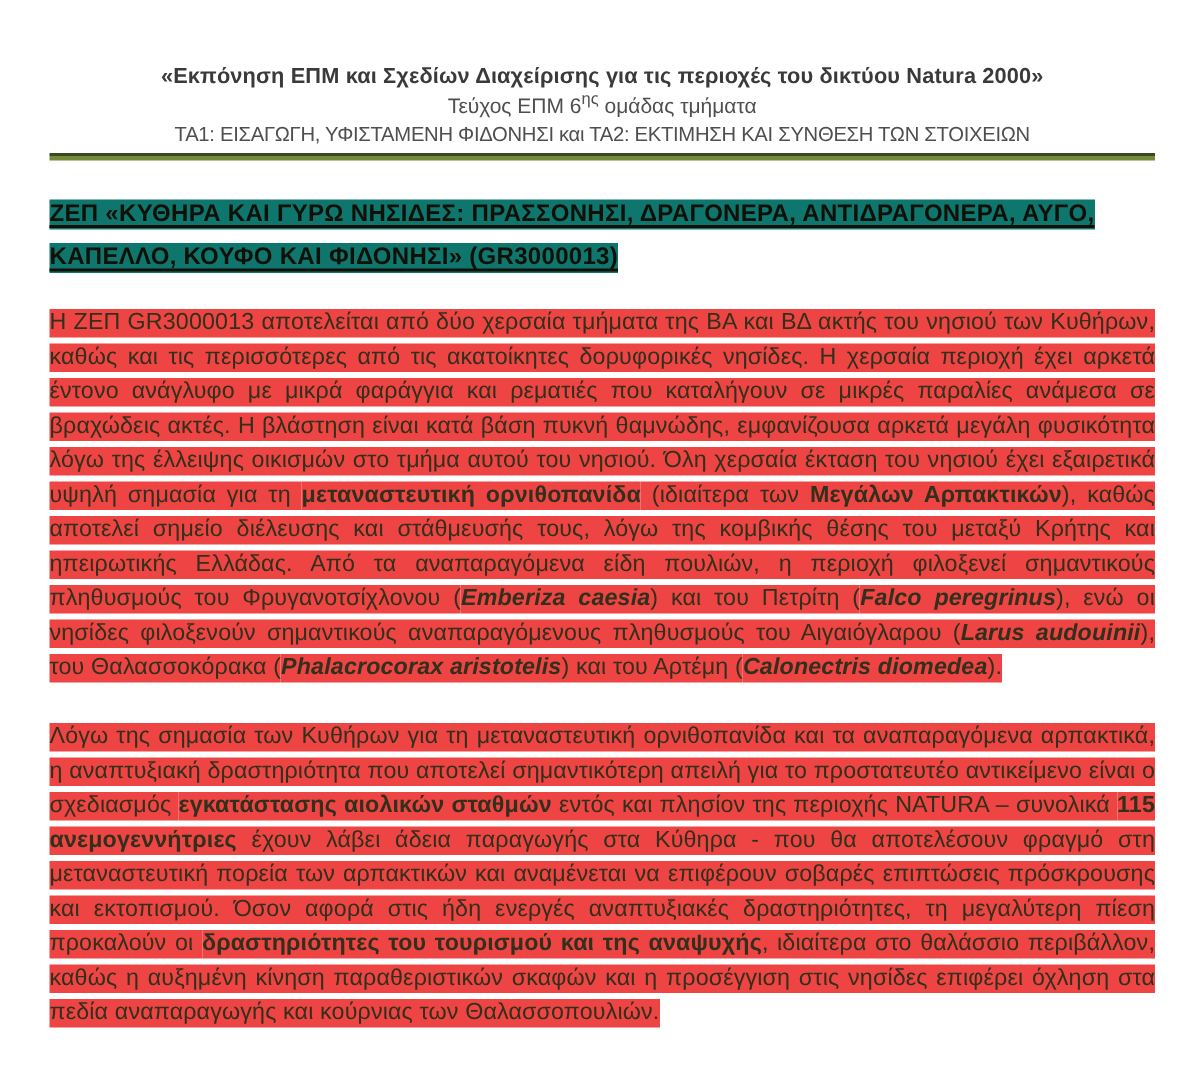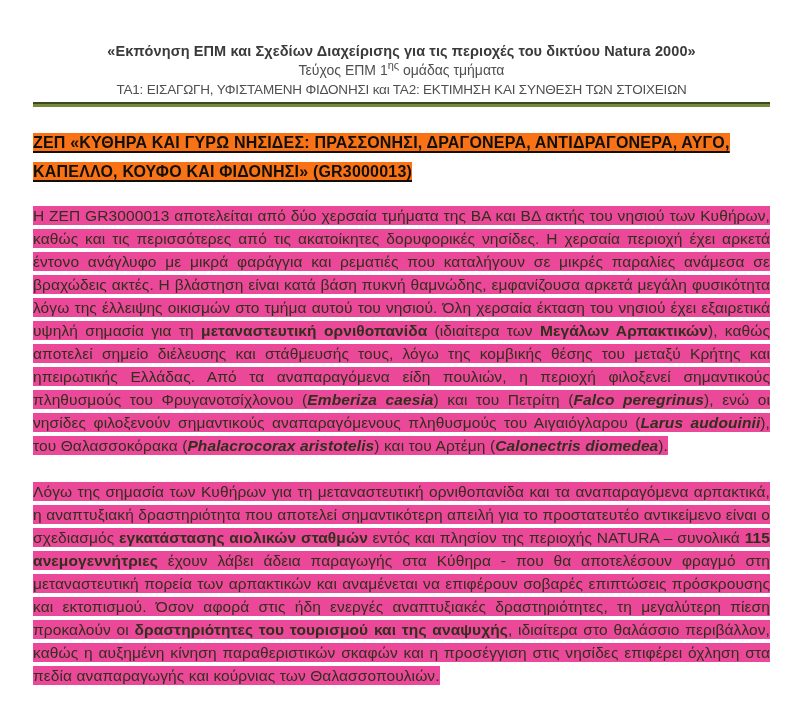--- a/index.html
+++ b/index.html
@@ -37,49 +37,49 @@
   .doc-title {
     margin: 21px 0 0 0;
     font-size: 16px;
     font-weight: bold;
     line-height: 29px;
     color: #101008;
     text-align: left;
     letter-spacing: 0.2px;
   }
   .doc-title .seg {
-    background: #f97316;
+    background: #0f766e;
     text-decoration: underline;
     text-decoration-thickness: 1.5px;
     text-underline-offset: 3px;
     padding: 1px 0 2px 0;
   }
 
   .para {
     margin: 17px 0 0 0;
     font-size: 15.5px;
     line-height: 23px;
     color: #30301c;
     text-align: justify;
     letter-spacing: 0.1px;
   }
   .para + .para { margin-top: 23px; }
-  .para .seg { background: #ec4899; padding: 0.5px 0 1.5px 0; }
+  .para .seg { background: #ef4444; padding: 0.5px 0 1.5px 0; }
   .seg.b { font-weight: bold; }
   .seg.i { font-style: italic; }
 </style>
 </head>
 <body>
 
 <div class="page">
 
   <header class="hdr">
     <div class="h1">«Εκπόνηση ΕΠΜ και Σχεδίων Διαχείρισης για τις περιοχές του δικτύου Natura 2000»</div>
     <div class="h2">
-      <span>Τεύχος ΕΠΜ 1</span><sup>ης</sup><span> ομάδας τμήματα</span>
+      <span>Τεύχος ΕΠΜ 6</span><sup>ης</sup><span> ομάδας τμήματα</span>
     </div>
     <div class="h3">ΤΑ1: ΕΙΣΑΓΩΓΗ, ΥΦΙΣΤΑΜΕΝΗ ΦΙΔΟΝΗΣΙ και ΤΑ2: ΕΚΤΙΜΗΣΗ ΚΑΙ ΣΥΝΘΕΣΗ ΤΩΝ ΣΤΟΙΧΕΙΩΝ</div>
     <div class="rule"></div>
   </header>
 
   <h1 class="doc-title"><span class="seg b">ΖΕΠ «ΚΥΘΗΡΑ ΚΑΙ ΓΥΡΩ ΝΗΣΙΔΕΣ: ΠΡΑΣΣΟΝΗΣΙ, ΔΡΑΓΟΝΕΡΑ, ΑΝΤΙΔΡΑΓΟΝΕΡΑ, ΑΥΓΟ, ΚΑΠΕΛΛΟ, ΚΟΥΦΟ ΚΑΙ ΦΙΔΟΝΗΣΙ» (GR3000013)</span></h1>
 
   <p class="para"><span class="seg">Η ΖΕΠ GR3000013 αποτελείται από δύο χερσαία τμήματα της ΒΑ και ΒΔ ακτής του νησιού των Κυθήρων, καθώς και τις περισσότερες από τις ακατοίκητες δορυφορικές νησίδες. Η χερσαία περιοχή έχει αρκετά έντονο ανάγλυφο με μικρά φαράγγια και ρεματιές που καταλήγουν σε μικρές παραλίες ανάμεσα σε βραχώδεις ακτές. Η βλάστηση είναι κατά βάση πυκνή θαμνώδης, εμφανίζουσα αρκετά μεγάλη φυσικότητα λόγω της έλλειψης οικισμών στο τμήμα αυτού του νησιού. Όλη χερσαία έκταση του νησιού έχει εξαιρετικά υψηλή σημασία για τη </span><span class="seg b">μεταναστευτική ορνιθοπανίδα</span><span class="seg"> (ιδιαίτερα των </span><span class="seg b">Μεγάλων Αρπακτικών</span><span class="seg">), καθώς αποτελεί σημείο διέλευσης και στάθμευσής τους, λόγω της κομβικής θέσης του μεταξύ Κρήτης και ηπειρωτικής Ελλάδας. Από τα αναπαραγόμενα είδη πουλιών, η περιοχή φιλοξενεί σημαντικούς πληθυσμούς του Φρυγανοτσίχλονου (</span><span class="seg b i">Emberiza caesia</span><span class="seg">) και του Πετρίτη (</span><span class="seg b i">Falco peregrinus</span><span class="seg">), ενώ οι νησίδες φιλοξενούν σημαντικούς αναπαραγόμενους πληθυσμούς του Αιγαιόγλαρου (</span><span class="seg b i">Larus audouinii</span><span class="seg">), του Θαλασσοκόρακα (</span><span class="seg b i">Phalacrocorax aristotelis</span><span class="seg">) και του Αρτέμη (</span><span class="seg b i">Calonectris diomedea</span><span class="seg">).</span></p>
 
   <p class="para"><span class="seg">Λόγω της σημασία των Κυθήρων για τη μεταναστευτική ορνιθοπανίδα και τα αναπαραγόμενα αρπακτικά, η αναπτυξιακή δραστηριότητα που αποτελεί σημαντικότερη απειλή για το προστατευτέο αντικείμενο είναι ο σχεδιασμός </span><span class="seg b">εγκατάστασης αιολικών σταθμών</span><span class="seg"> εντός και πλησίον της περιοχής NATURA – συνολικά </span><span class="seg b">115 ανεμογεννήτριες</span><span class="seg"> έχουν λάβει άδεια παραγωγής στα Κύθηρα - που θα αποτελέσουν φραγμό στη μεταναστευτική πορεία των αρπακτικών και αναμένεται να επιφέρουν σοβαρές επιπτώσεις πρόσκρουσης και εκτοπισμού. Όσον αφορά στις ήδη ενεργές αναπτυξιακές δραστηριότητες, τη μεγαλύτερη πίεση προκαλούν οι </span><span class="seg b">δραστηριότητες του τουρισμού και της αναψυχής</span><span class="seg">, ιδιαίτερα στο θαλάσσιο περιβάλλον, καθώς η αυξημένη κίνηση παραθεριστικών σκαφών και η προσέγγιση στις νησίδες επιφέρει όχληση στα πεδία αναπαραγωγής και κούρνιας των Θαλασσοπουλιών.</span></p>

